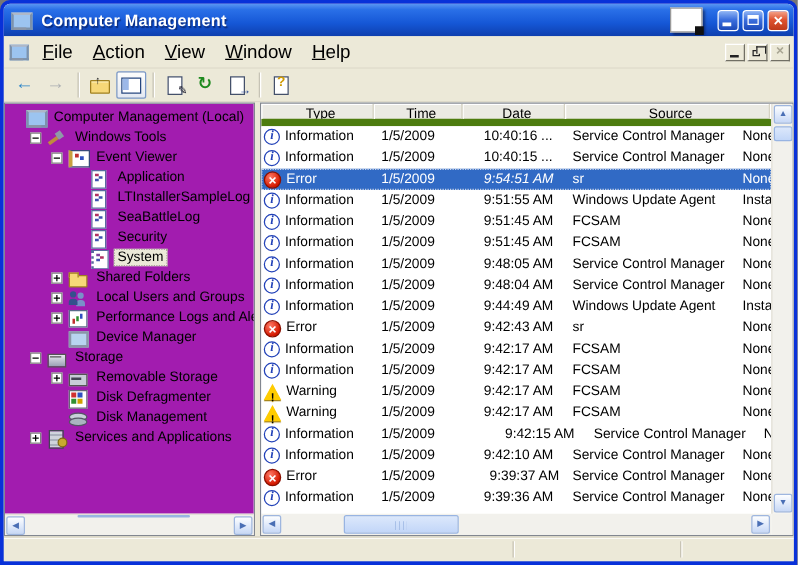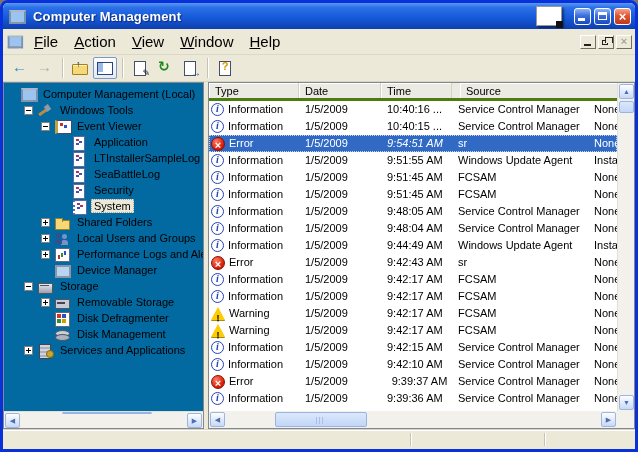--- a/index.html
+++ b/index.html
@@ -62,21 +62,21 @@
   .tbi-help::after { content:"?"; position:absolute; left:0; top:0; width:100%; text-align:center; font-size:11px; font-weight:bold; color:#D09A00; }
 
   
   .main { position:absolute; top:79px; left:0; right:0; bottom:20px; display:flex; background:#ECE9D8; }
   .pane { border:1px solid #828790; background:#fff; position:relative; overflow:hidden; }
   .tree-pane { width:201px; }
   .splitter { width:4px; background:#ECE9D8; }
   .list-pane { flex:1; display:flex; flex-direction:column; }
 
   
-  .tree-scroll-area { position:absolute; top:0; left:0; right:0; bottom:17px; overflow:hidden; padding-top:3px; background:#0369a1; }
+  .tree-scroll-area { position:absolute; top:0; left:0; right:0; bottom:17px; overflow:hidden; padding-top:3px; background:#a21caf; }
   .tree-row { display:flex; align-items:center; height:16px; font-size:11px; white-space:nowrap; cursor:default; }
   .tree-row .indent { flex:none; }
   .exp { flex:none; position:relative; width:9px; height:9px; margin-right:4px; background:#fff; border:1px solid #808080; }
   .exp::before { content:""; position:absolute; left:1px; right:1px; top:3px; height:1px; background:#000; }
   .exp.plus::after { content:""; position:absolute; top:1px; bottom:1px; left:3px; width:1px; background:#000; }
   .exp-blank { flex:none; width:13px; }
   .tlabel { padding:1px 3px; }
   .tree-row.selected .tlabel { background:#ECE9D8; outline:1px dotted #A8A49A; outline-offset:-1px; }
 
   
@@ -106,21 +106,21 @@
   .ti-disk-defragmenter::before { content:""; position:absolute; left:1px; top:1px; width:13px; height:13px; background:#fff; border:1px solid #667; }
   .ti-disk-defragmenter::after { content:""; position:absolute; left:3px; top:3px; width:4px; height:4px; background:#D03030; box-shadow:5px 0 0 #3050C0, 0 5px 0 #309030, 5px 5px 0 #D0A000; }
   .ti-disk-management::before { content:""; position:absolute; left:1px; top:3px; width:13px; height:5px; border-radius:50%; background:#C8D0DA; border:1px solid #556; }
   .ti-disk-management::after { content:""; position:absolute; left:1px; top:7px; width:13px; height:5px; border-radius:50%; background:#AAB4C0; border:1px solid #556; }
   .ti-services::before { content:""; position:absolute; left:2px; top:1px; width:10px; height:13px; background:repeating-linear-gradient(180deg,#D0D4DC 0 2px,#AAB0BC 2px 4px); border:1px solid #445; }
   .ti-services::after { content:""; position:absolute; right:0; bottom:0; width:6px; height:6px; border-radius:50%; background:#C8A830; border:1px solid #806A10; }
 
   
   .lp-body { flex:1; display:flex; min-height:0; }
   .lp-left { flex:1; display:flex; flex-direction:column; min-width:0; }
-  .lv-header { display:flex; height:18px; background:#EBEAE3; border-bottom:3px solid #4d7c0f; flex:none; }
+  .lv-header { display:flex; height:18px; background:#EBEAE3; border-bottom:6px solid #4d7c0f; flex:none;text-align:center; }
   .lv-hcell { flex:none; font-size:11px; color:#000; line-height:17px; padding-left:6px; white-space:nowrap; overflow:hidden;
     border-right:1px solid #D5D2C3; box-shadow:inset 1px 1px 0 #FFFFFF; }
   .lv-hcell.last { flex:1; border-right:none; }
   .lv-rows { flex:1; background:#fff; overflow:hidden; }
   .lv-row { display:flex; height:17px; font-size:11px; line-height:17px; white-space:nowrap; cursor:default; }
   .lv-cell { flex:none; overflow:hidden; padding-left:6px; }
   .lv-cell.type { display:flex; align-items:center; padding-left:2px; }
   .lv-cell.last { flex:1; }
   .lv-row.selected { background:#316AC5; color:#fff; outline:1px dotted #C8D4E8; outline-offset:-1px; }
   .li { flex:none; position:relative; margin-right:4px; }
@@ -339,23 +339,23 @@
         <span class="sb-thumb" style="left:58px; width:90px;"></span>
         <span class="sb-btn right">▶</span>
       </div>
     </div>
     <div class="splitter"></div>
     <div class="pane list-pane">
       <div class="lp-body">
         <div class="lp-left">
           <div class="lv-header" id="lv-header">
               <span class="lv-hcell" style="width: 90px;">Type</span>
+              <span class="lv-hcell" style="width: 71px;">Time</span>
               <span class="lv-hcell" style="width: 82px;">Date</span>
-              <span class="lv-hcell" style="width: 71px;">Time</span>
-              <span class="lv-hcell" style="width: 164px; margin-left: 8px;">Source</span>
+              <span class="lv-hcell" style="width: 164px;">Source</span>
               <span class="lv-hcell last">Cate</span>
             </div>
           <div class="lv-rows" id="lv-rows">
               <div class="lv-row">
                 <span class="lv-cell type" style="width: 90px;">
                   <span class="li li-information"></span>
                   <span>Information</span>
                 </span>
                 <span class="lv-cell" style="width: 82px;">1/5/2009</span>
                 <span class="lv-cell" style="width: 71px;">10:40:16 ...</span>
@@ -491,21 +491,21 @@
                 <span class="lv-cell" style="width: 71px;">9:42:17 AM</span>
                 <span class="lv-cell" style="width: 136px;">FCSAM</span>
                 <span class="lv-cell last">None</span>
               </div>
               <div class="lv-row">
                 <span class="lv-cell type" style="width: 90px;">
                   <span class="li li-information"></span>
                   <span>Information</span>
                 </span>
                 <span class="lv-cell" style="width: 82px;">1/5/2009</span>
-                <span class="lv-cell" style="width: 71px;">9:42:15 AM</span>
+                <span class="lv-cell" style="width: 71px; margin-left: 17px;">9:42:15 AM</span>
                 <span class="lv-cell" style="width: 136px;">Service Control Manager</span>
                 <span class="lv-cell last">None</span>
               </div>
               <div class="lv-row">
                 <span class="lv-cell type" style="width: 90px;">
                   <span class="li li-information"></span>
                   <span>Information</span>
                 </span>
                 <span class="lv-cell" style="width: 82px;">1/5/2009</span>
                 <span class="lv-cell" style="width: 71px;">9:42:10 AM</span>

